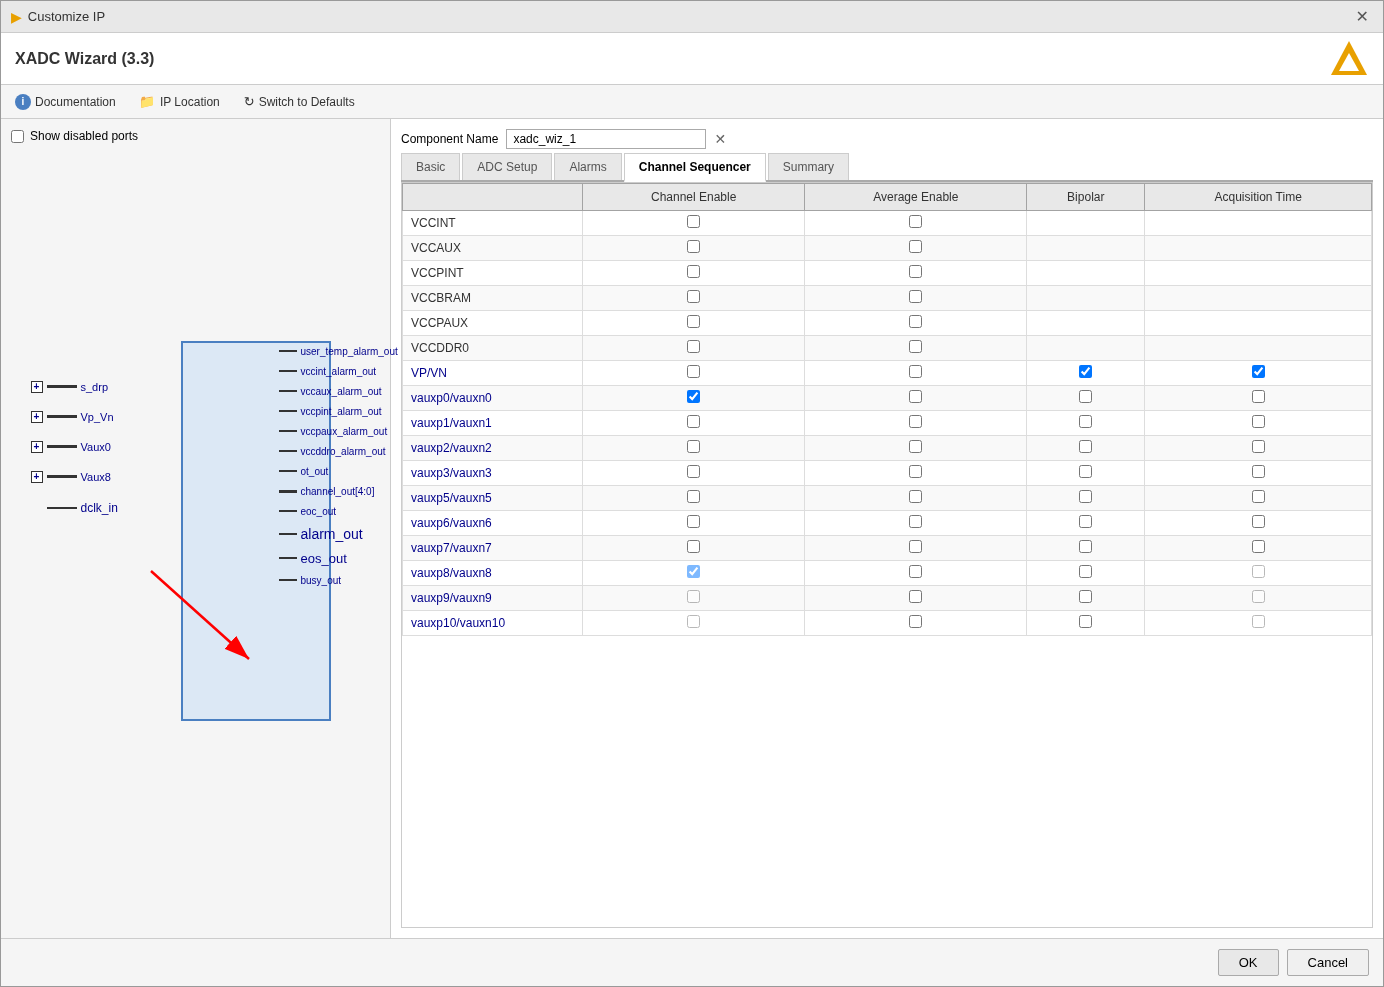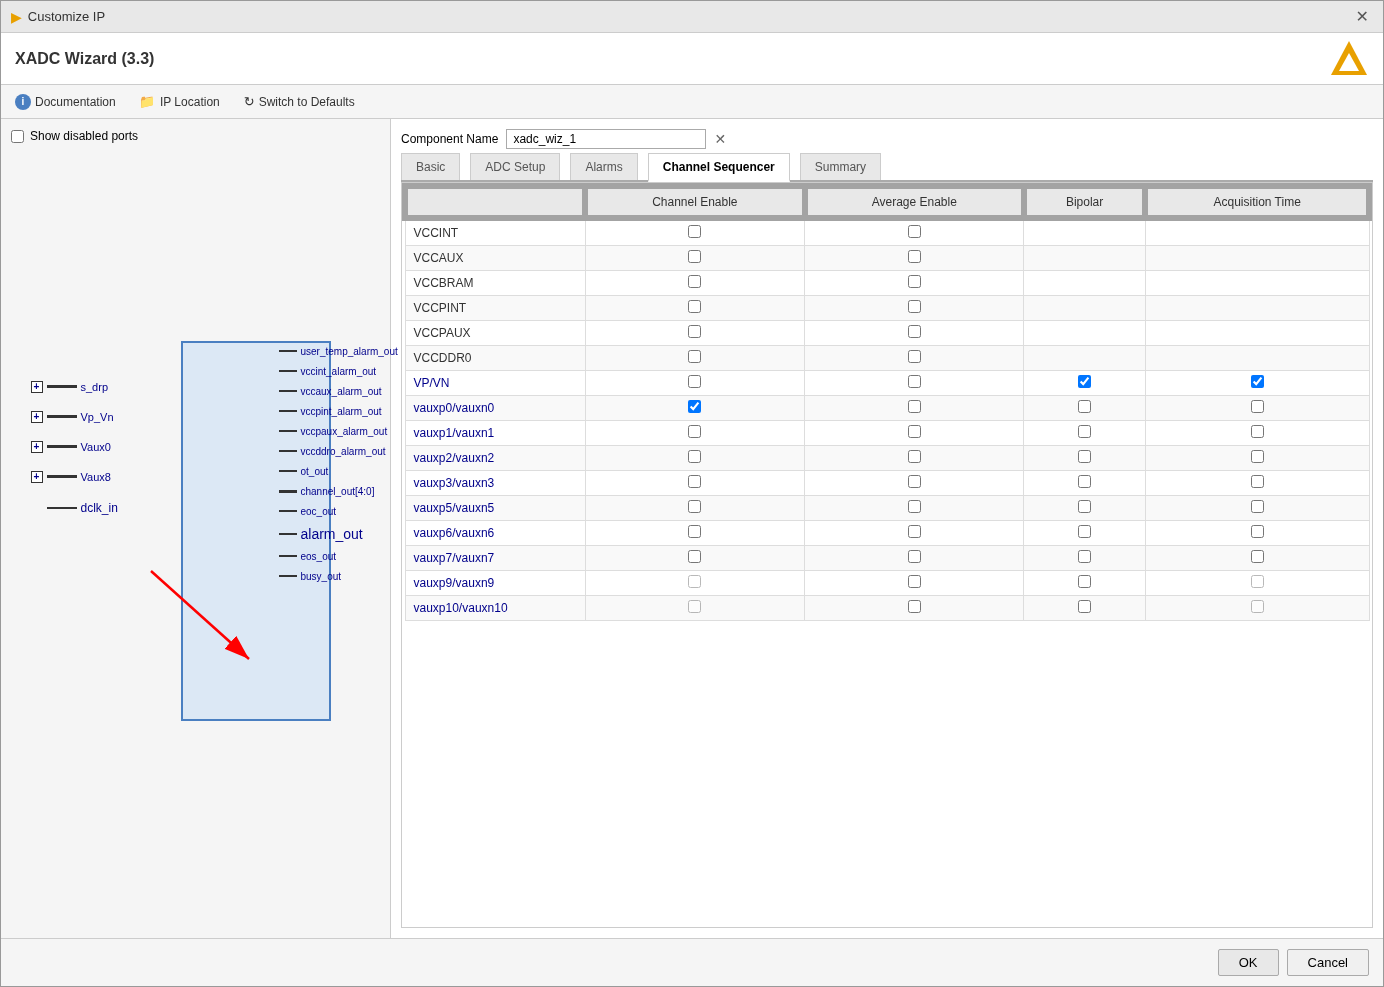--- a/index.html
+++ b/index.html
@@ -30,27 +30,27 @@
     .ip-block { background: #dce8f5; border: 2px solid #4a7fc1; width: 260px; padding: 16px 10px; position: relative; margin-left: 60px; }
     .port-item { display: flex; align-items: center; gap: 4px; font-size: 11px; color: #00008b; }
 
     .right-panel { flex: 1; background: #fff; display: flex; flex-direction: column; padding: 10px; }
 
     .component-name-row { display: flex; align-items: center; gap: 8px; margin-bottom: 4px; }
     .component-name-input { border: 1px solid #aaa; padding: 2px 6px; font-size: 12px; width: 200px; }
     .clear-btn { background: none; border: none; font-size: 14px; color: #666; cursor: pointer; }
 
     .tabs { display: flex; border-bottom: 2px solid #aaa; margin-bottom: 0; }
-    .tab { padding: 6px 14px; border: 1px solid #ccc; border-bottom: none; background: #e8e8e8; cursor: pointer; font-size: 12px; color: #555; margin-right: 10px; }
+    .tab { padding: 6px 14px; border: 1px solid #ccc; border-bottom: none; background: #e8e8e8; cursor: pointer; font-size: 12px; color: #555; margin-right: 2px; }
     .tab.active { background: #fff; color: #000; font-weight: bold; border-bottom: 2px solid #fff; margin-bottom: -2px; }
 
     .table-container { flex: 1; overflow-y: auto; border: 1px solid #ccc; }
     table { width: 100%; border-collapse: collapse; font-size: 12px; }
     thead tr { background: #e8e8e8; }
-    thead th { border: 6px solid #a3a3a3; padding: 6px 8px; text-align: center; font-weight: normal; color: #333; position: sticky; top: 0; background: #e8e8e8; z-index: 1; }
+    thead th { border: 1px solid #a3a3a3; padding: 6px 8px; text-align: center; font-weight: normal; color: #333; position: sticky; top: 0; background: #e8e8e8; z-index: 1; }
     thead th:first-child { text-align: left; }
     tbody tr { border-bottom: 1px solid #e0e0e0; }
     tbody tr:nth-child(even) { background: #f9f9f9; }
     td { border: 1px solid #ddd; padding: 4px 8px; }
     td.channel-name { color: #00008b; font-size: 12px; }
     td.channel-name.plain { color: #333; }
     td.center { text-align: center; }
     .cb { width: 13px; height: 13px; cursor: pointer; }
 
     .footer { padding: 10px 14px; display: flex; justify-content: flex-end; gap: 8px; border-top: 1px solid #ccc; background: #f5f5f5; }
@@ -187,21 +187,21 @@
               <span>channel_out[4:0]</span>
             </div>
             <div style="display:flex;align-items:center;font-size:10px;color:#00008b;">
               <div style="width:18px;height:2px;background:#333;margin-right:4px;"></div>
               <span>eoc_out</span>
             </div>
             <div style="display:flex;align-items:center;font-size:14px;color:#00008b;">
               <div style="width:18px;height:2px;background:#333;margin-right:4px;"></div>
               <span>alarm_out</span>
             </div>
-            <div style="display:flex;align-items:center;font-size:10px;color:#00008b;">
+            <div style="display:flex;align-items:center;font-size:13px;color:#00008b;">
               <div style="width:18px;height:2px;background:#333;margin-right:4px;"></div>
               <span>eos_out</span>
             </div>
             <div style="display:flex;align-items:center;font-size:10px;color:#00008b;">
               <div style="width:18px;height:2px;background:#333;margin-right:4px;"></div>
               <span>busy_out</span>
             </div>
           </div>
 
           <svg class="arrow-overlay" style="position:absolute;top:0;left:0;width:330px;height:440px;pointer-events:none;">
@@ -252,28 +252,28 @@
                 <td class="center"></td>
               </tr>
               <tr>
                 <td class="channel-name plain">VCCAUX</td>
                 <td class="center"><input type="checkbox" class="cb" style=""></td>
                 <td class="center"><input type="checkbox" class="cb" style=""></td>
                 <td class="center"></td>
                 <td class="center"></td>
               </tr>
               <tr>
+                <td class="channel-name plain">VCCPINT</td>
+                <td class="center"><input type="checkbox" class="cb" style=""></td>
+                <td class="center"><input type="checkbox" class="cb" style=""></td>
+                <td class="center"></td>
+                <td class="center"></td>
+              </tr>
+              <tr>
                 <td class="channel-name plain">VCCBRAM</td>
-                <td class="center"><input type="checkbox" class="cb" style=""></td>
-                <td class="center"><input type="checkbox" class="cb" style=""></td>
-                <td class="center"></td>
-                <td class="center"></td>
-              </tr>
-              <tr>
-                <td class="channel-name plain">VCCPINT</td>
                 <td class="center"><input type="checkbox" class="cb" style=""></td>
                 <td class="center"><input type="checkbox" class="cb" style=""></td>
                 <td class="center"></td>
                 <td class="center"></td>
               </tr>
               <tr>
                 <td class="channel-name plain">VCCPAUX</td>
                 <td class="center"><input type="checkbox" class="cb" style=""></td>
                 <td class="center"><input type="checkbox" class="cb" style=""></td>
                 <td class="center"></td>
@@ -334,20 +334,27 @@
                 <td class="center"><input type="checkbox" class="cb" style=""></td>
                 <td class="center"><input type="checkbox" class="cb" style=""></td>
                 <td class="center"><input type="checkbox" class="cb" style=""></td>
               </tr>
               <tr>
                 <td class="channel-name">vauxp7/vauxn7</td>
                 <td class="center"><input type="checkbox" class="cb" style=""></td>
                 <td class="center"><input type="checkbox" class="cb" style=""></td>
                 <td class="center"><input type="checkbox" class="cb" style=""></td>
                 <td class="center"><input type="checkbox" class="cb" style=""></td>
+              </tr>
+              <tr>
+                <td class="channel-name">vauxp8/vauxn8</td>
+                <td class="center"><input type="checkbox" class="cb" checked="" style="opacity: 0.5;"></td>
+                <td class="center"><input type="checkbox" class="cb" style=""></td>
+                <td class="center"><input type="checkbox" class="cb" style=""></td>
+                <td class="center"><input type="checkbox" class="cb" style="opacity: 0.5;"></td>
               </tr>
               <tr>
                 <td class="channel-name">vauxp9/vauxn9</td>
                 <td class="center"><input type="checkbox" class="cb" style="opacity: 0.5;"></td>
                 <td class="center"><input type="checkbox" class="cb" style=""></td>
                 <td class="center"><input type="checkbox" class="cb" style=""></td>
                 <td class="center"><input type="checkbox" class="cb" style="opacity: 0.5;"></td>
               </tr>
               <tr>
                 <td class="channel-name">vauxp10/vauxn10</td>

